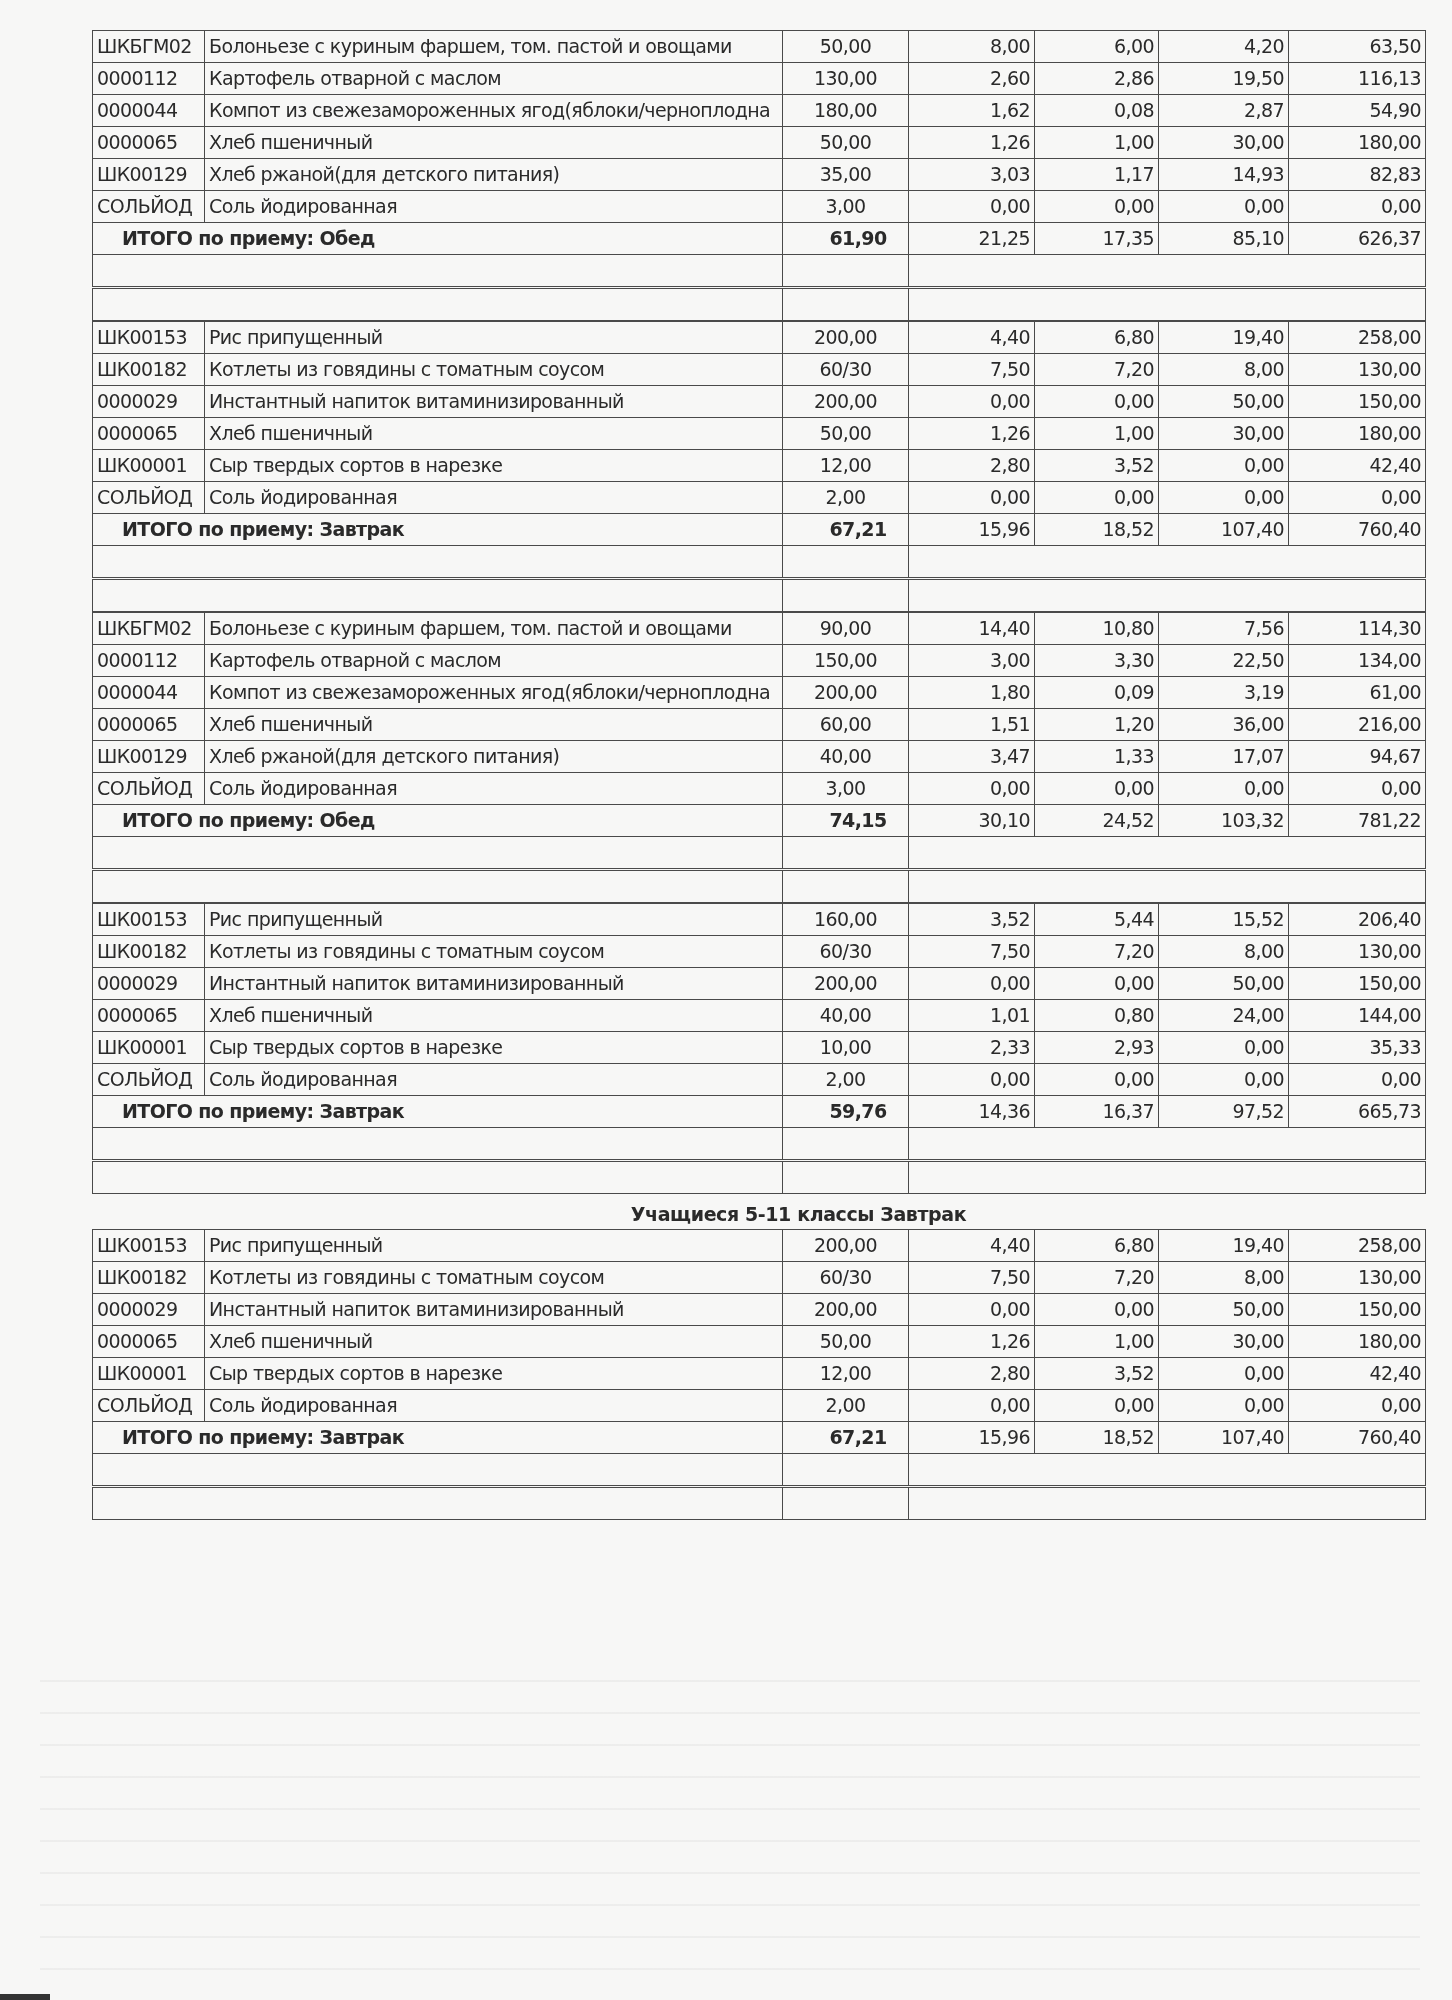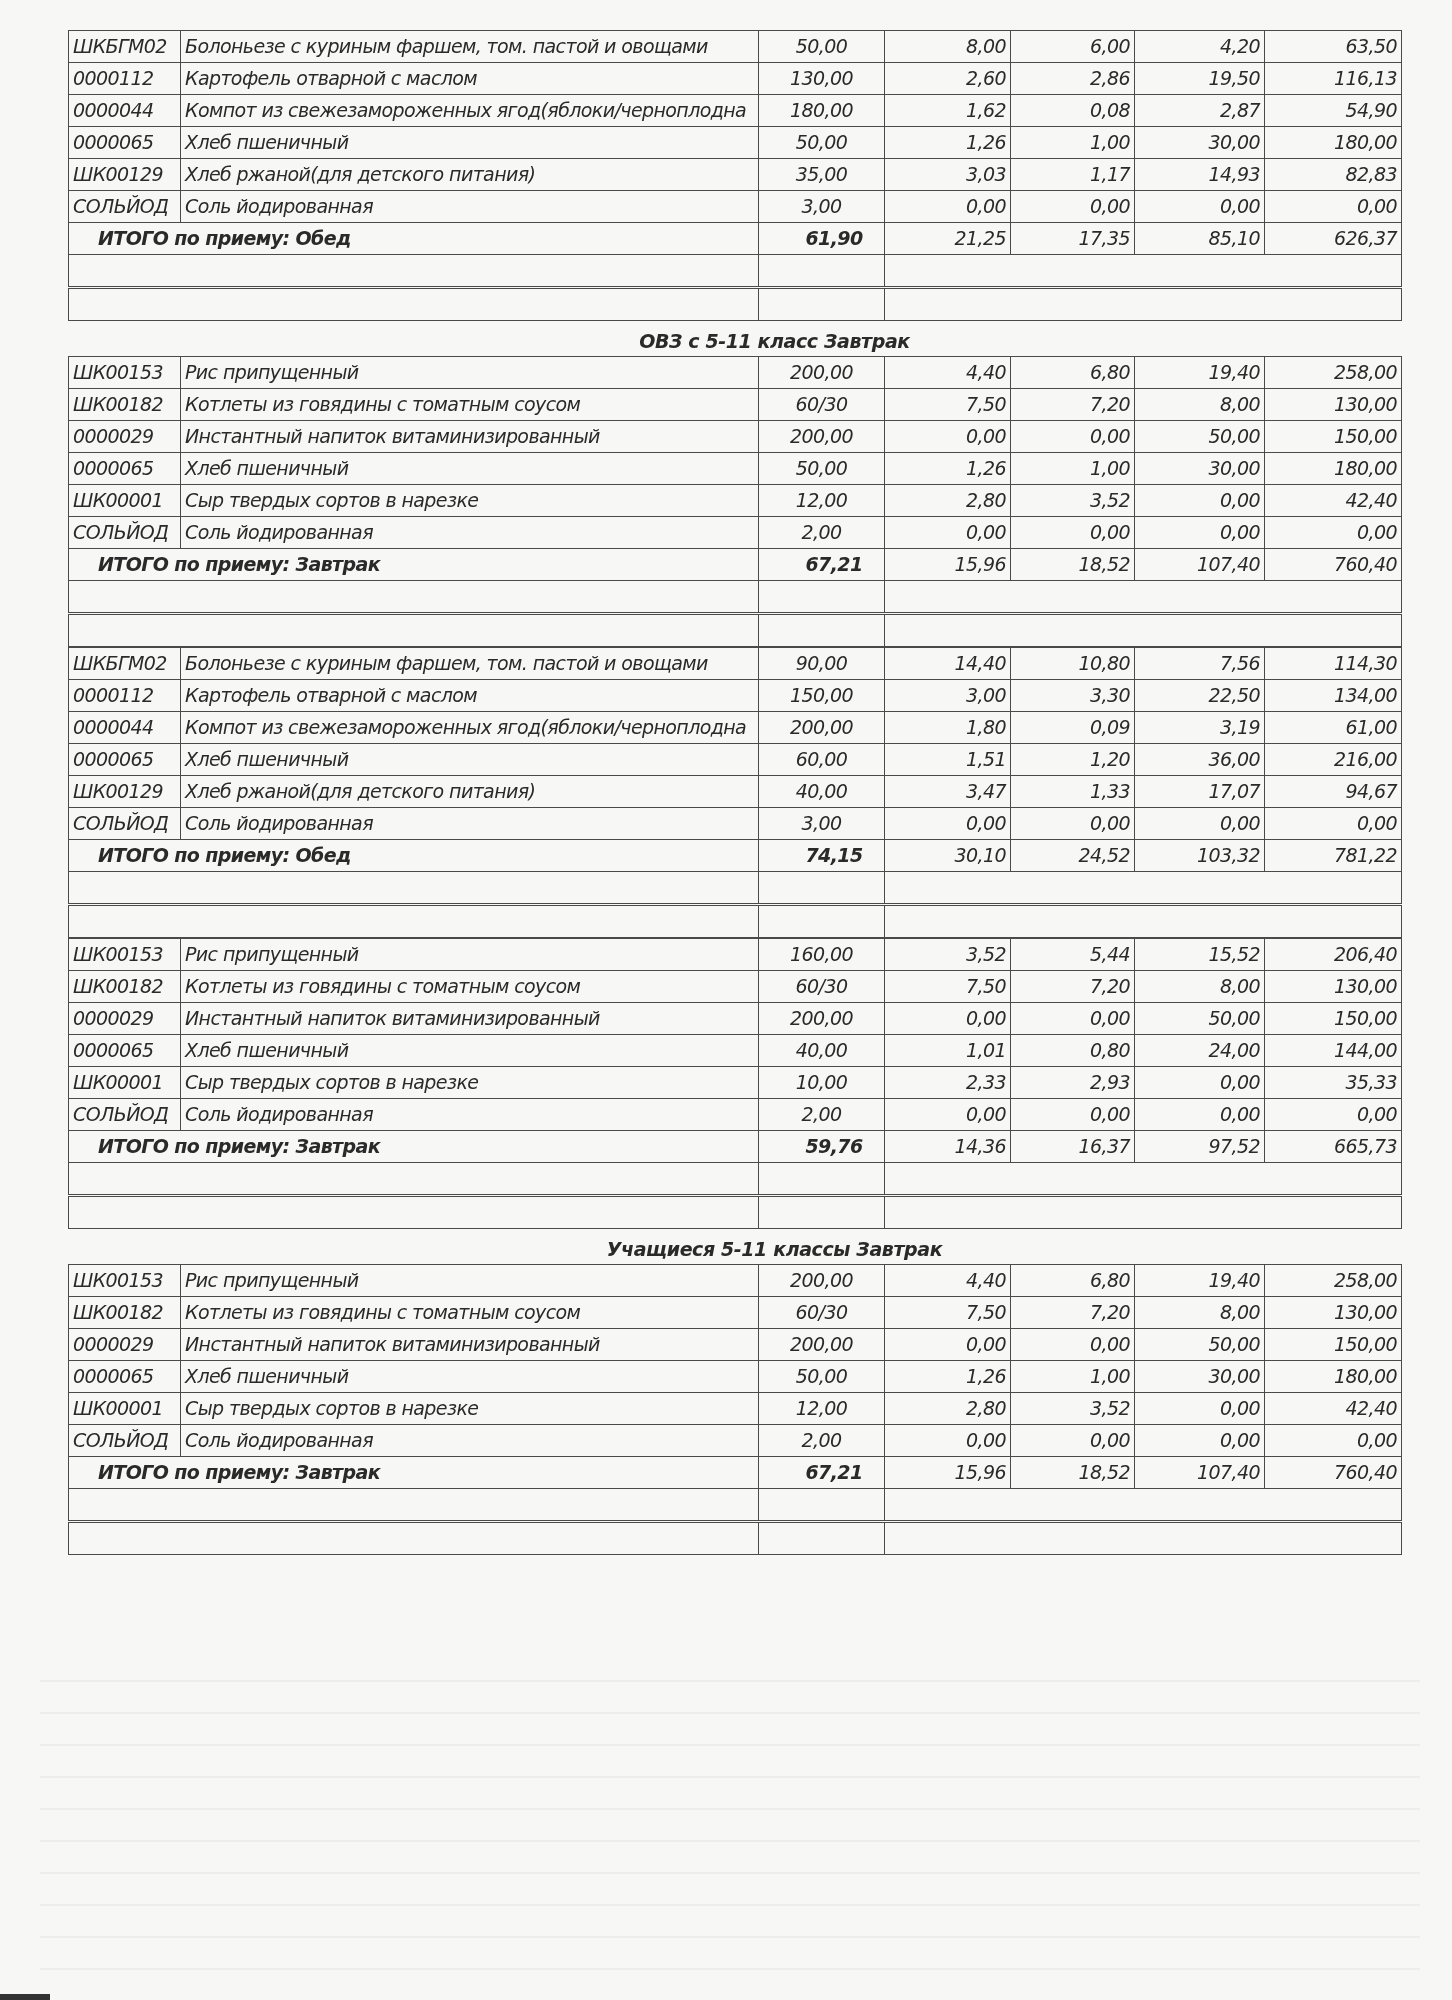--- a/index.html
+++ b/index.html
@@ -3,21 +3,21 @@
 <meta charset="utf-8">
 <style>
   html, body { margin: 0; padding: 0; }
   body {
     width: 1452px; height: 2000px; overflow: hidden;
     background: #f7f7f6;
     font-family: "DejaVu Sans", sans-serif;
     color: #2a2a2a;
     position: relative;
   }
-  .page { position: absolute; left: 68px; top: 30px; width: 1333px; font-style: italic; }
+  .page { position: absolute; left: 92px; top: 30px; width: 1333px; }
   table.menu {
     border-collapse: collapse; width: 1333px; table-layout: fixed;
     font-size: 19px;
   }
   table.menu td {
     border: 1.5px solid #4a4a4a;
     height: 31px; padding: 0 4px; white-space: nowrap; overflow: hidden;
     line-height: 31px;
     letter-spacing: -0.6px;
   }
@@ -128,21 +128,20 @@
           <td></td>
           <td colspan="4"></td>
         </tr>
         <tr class="blank b2">
           <td colspan="2"></td>
           <td></td>
           <td colspan="4"></td>
         </tr>
       </tbody>
     </table>
-    <div class="section-title">ОВЗ с 5-11 класс Завтрак</div>
     <table class="menu">
       <colgroup>
         <col class="c-code">
         <col class="c-name">
         <col class="c-wt">
         <col class="c-n1">
         <col class="c-n2">
         <col class="c-n3">
         <col class="c-n4">
       </colgroup>

